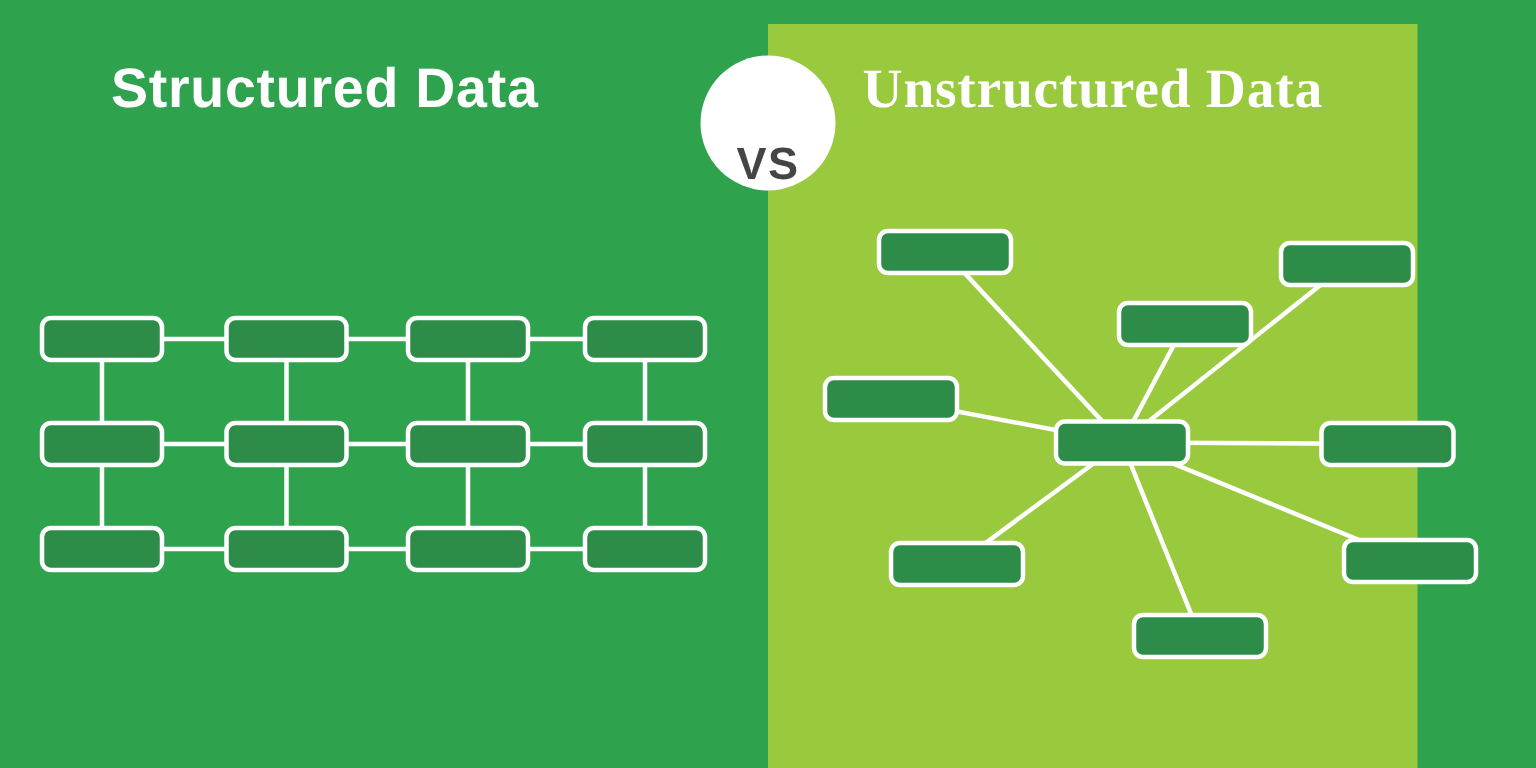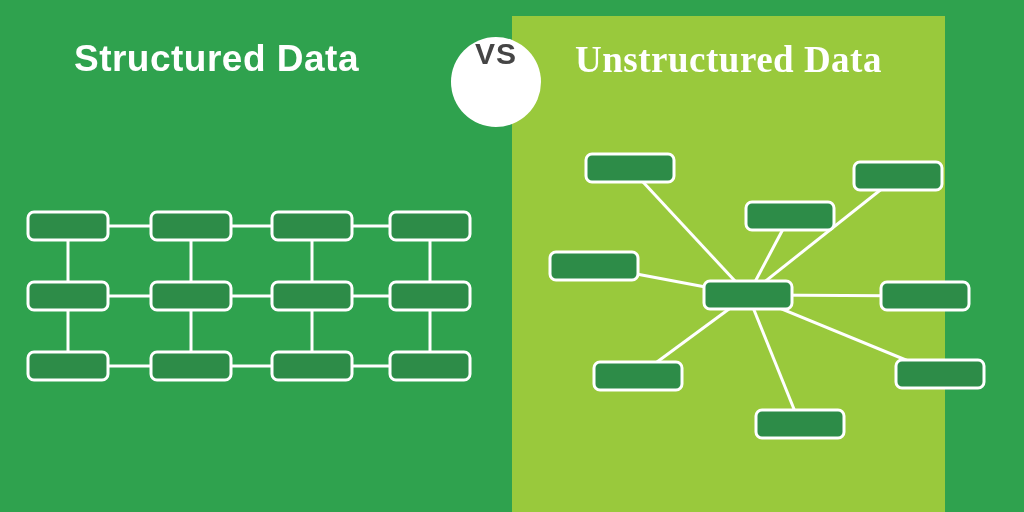--- a/index.html
+++ b/index.html
@@ -27,29 +27,29 @@
     margin: 0;
     padding-top: 22px;
     text-align: center;
     color: #ffffff;
     font-size: 37px;
     font-weight: 700;
     letter-spacing: 0.5px;
   }
   .vs-badge {
     position: absolute;
-    left: 496px;
+    left: 512px;
     top: 82px;
     transform: translate(-50%, -50%);
     width: 90px;
     height: 90px;
     border-radius: 50%;
     background: #ffffff;
     display: flex;
-    align-items: flex-start;
+    align-items: flex-end;
     justify-content: center;
     z-index: 3;
   }
   .vs-badge span {
     color: #454545;
     font-size: 30px;
     font-weight: 700;
     letter-spacing: 1px;
   }
   #diagram {

